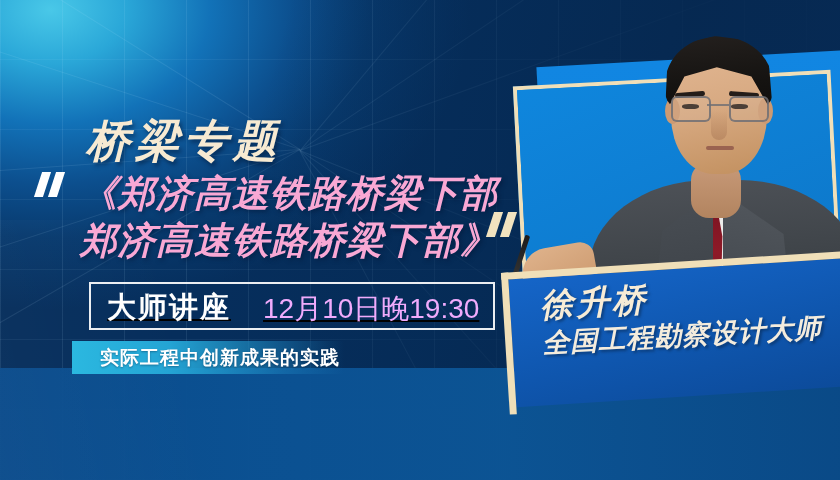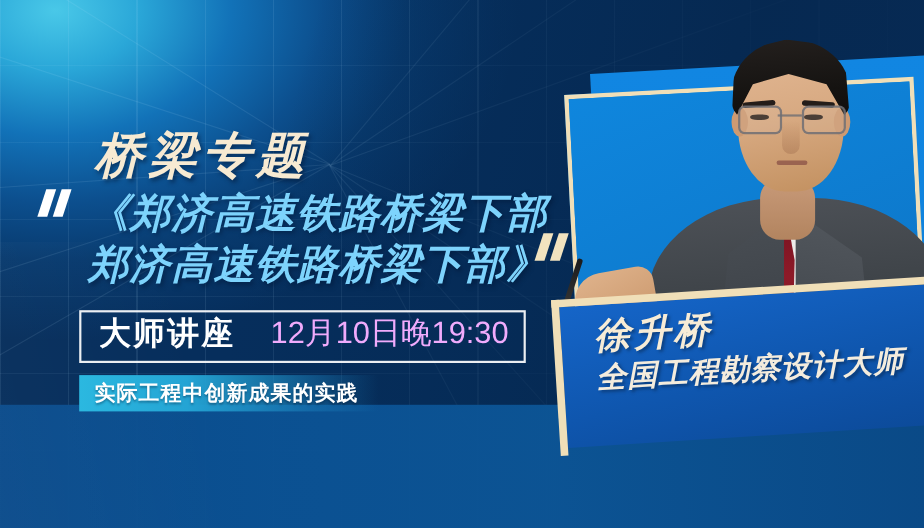--- a/index.html
+++ b/index.html
@@ -341,35 +341,36 @@
 
   .lecture-title {
     position: absolute;
     left: 80px; top: 170px;
     width: 430px;
   }
   .lecture-title .ln {
     font-size: 37px;
     font-weight: bold;
     font-style: italic;
-    color: #7dd3fc;
+    color: #f9a8d4;
     letter-spacing: 1px;
     line-height: 1.28;
     text-shadow: 2px 2px 4px rgba(0,20,50,0.5);
     white-space: nowrap;
   }
 
   
   .lecture-box {
     position: absolute;
-    left: 72px; top: 282px;
+    left: 89px; top: 282px;
     height: 44px;
     display: flex;
-    align-items: flex-start;
+    align-items: flex-end;
     border: 2px solid rgba(255,255,255,0.92);
+    text-decoration: underline;
   }
   .lb-left {
     display: flex; align-items: center;
     padding: 0 16px;
     font-size: 29px;
     font-weight: bold;
     color: #ffffff;
     letter-spacing: 2px;
     white-space: nowrap;
   }
@@ -387,21 +388,21 @@
   }
 
   .subtitle-strip {
     position: absolute;
     left: 72px; top: 341px;
     width: 272px; height: 33px;
     background: linear-gradient(90deg, #2bb8e0 0%, #24a4d4 36%, rgba(28,130,190,0.45) 78%, rgba(20,100,170,0.0) 100%);
     display: flex; align-items: center;
   }
   .subtitle-strip span {
-    padding-left: 14px;
+    padding-left: 28px;
     font-size: 19px;
     font-weight: bold;
     color: #ffffff;
     letter-spacing: 1px;
     white-space: nowrap;
     text-shadow: 0 1px 2px rgba(0,30,60,0.4);
   }
 </style>
 </head>
 <body>

